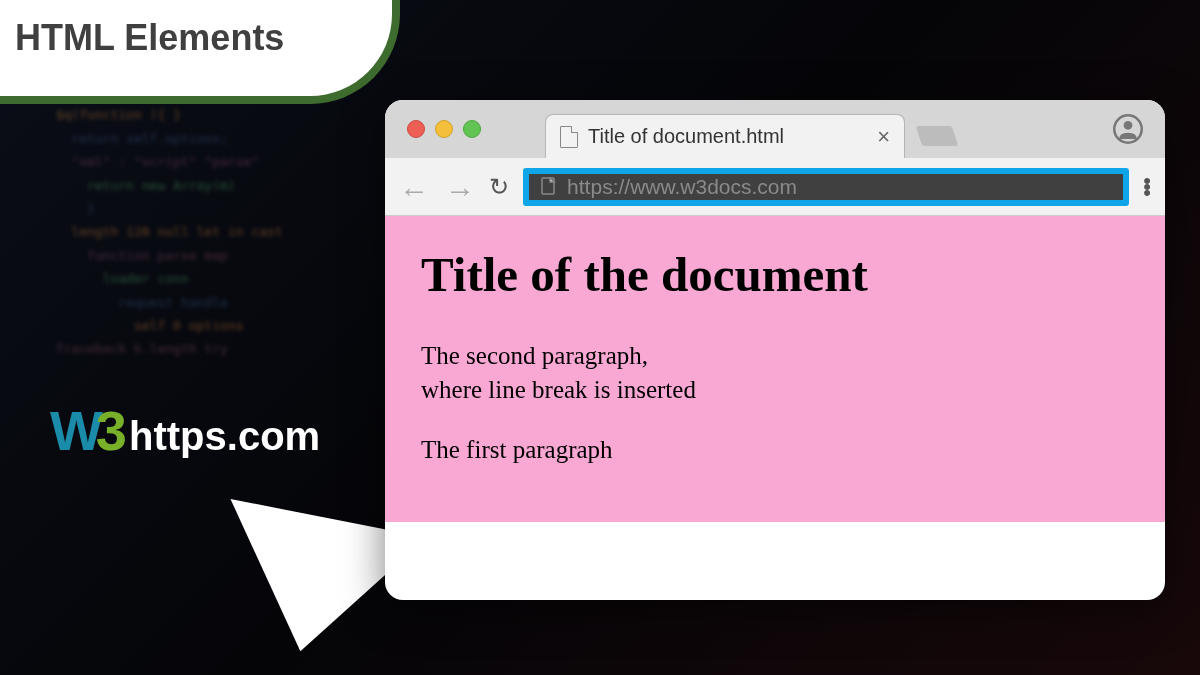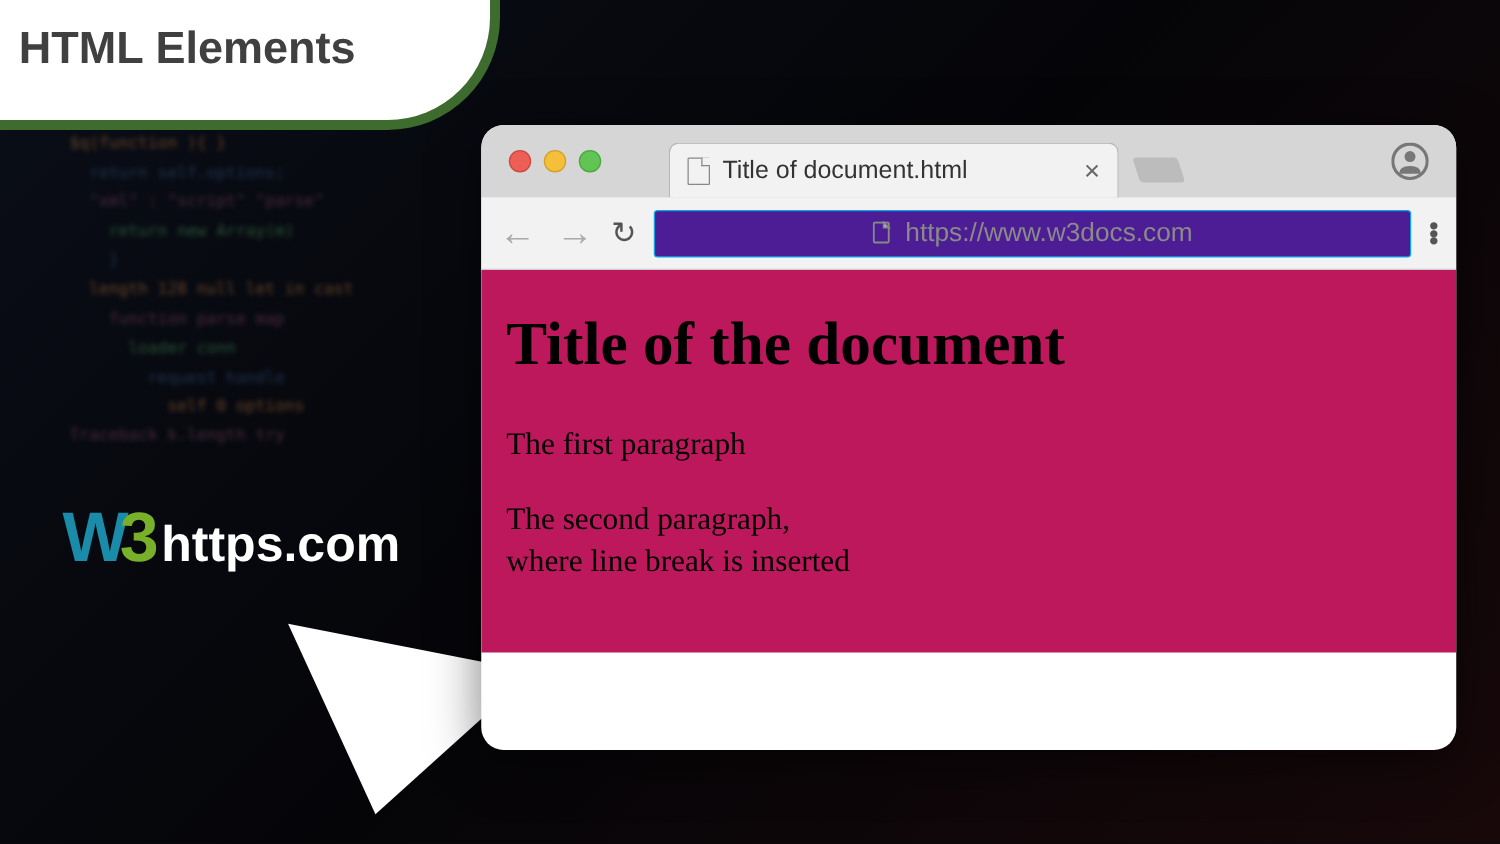--- a/index.html
+++ b/index.html
@@ -98,21 +98,21 @@
       box-shadow: 0 10px 40px rgba(0,0,0,0.5);
       overflow: hidden;
     }
     
     
     .tabbar {
       height: 58px;
       background: #d6d6d6;
       display: flex;
       align-items: flex-end;
-      padding-left: 14px;
+      padding-left: 24px;
       padding-right: 14px;
       position: relative;
     }
     .traffic {
       display: flex;
       gap: 10px;
       position: absolute;
       left: 22px;
       top: 20px;
     }
@@ -176,38 +176,37 @@
       align-items: center;
       padding: 0 14px;
       gap: 14px;
     }
     .nav-arrow { color: #aaa; font-size: 30px; font-weight: 300; }
     .nav-arrow:first-of-type { margin-right: 2px; }
     .reload { color: #555; font-size: 24px; }
     .urlbar {
       flex: 1;
       height: 38px;
-      background: #4c1d95;
-      border: 1px solid #0ea5e9;
+      background: #404040;
+      border: 6px solid #0ea5e9;
       border-radius: 3px;
       display: flex;
       align-items: center;
       padding: 0 12px;
       gap: 10px;
-      justify-content: center;
     }
     .lock-icon { color: #888; }
     .url-text { color: #8a8a8a; font-size: 21px; }
     .menu-dots { color: #555; font-size: 22px; line-height: 6px; letter-spacing: 0; }
     .menu-dots span { display: block; }
     
     
     .page {
-      padding: 30px 20px;
-      background: #be185d;
+      padding: 30px 36px;
+      background: #f9a8d4;
       font-family: 'Times New Roman', serif;
       color: #000;
     }
     .page h1 {
       font-size: 49px;
       font-weight: 700;
       margin-bottom: 36px;
     }
     .page p {
       font-size: 25px;
@@ -282,20 +281,20 @@
     </div>
     <div class="menu-dots">
       <span>•</span>
         <span>•</span>
         <span>•</span>
     </div>
   </div>
 
   <div class="page">
     <h1>Title of the document</h1>
-    <p>The first paragraph</p>
     <p>
       <span>The second paragraph,</span><br>
       <span>where line break is inserted</span>
     </p>
+    <p>The first paragraph</p>
   </div>
 
 </div>
 
 </body></html>

